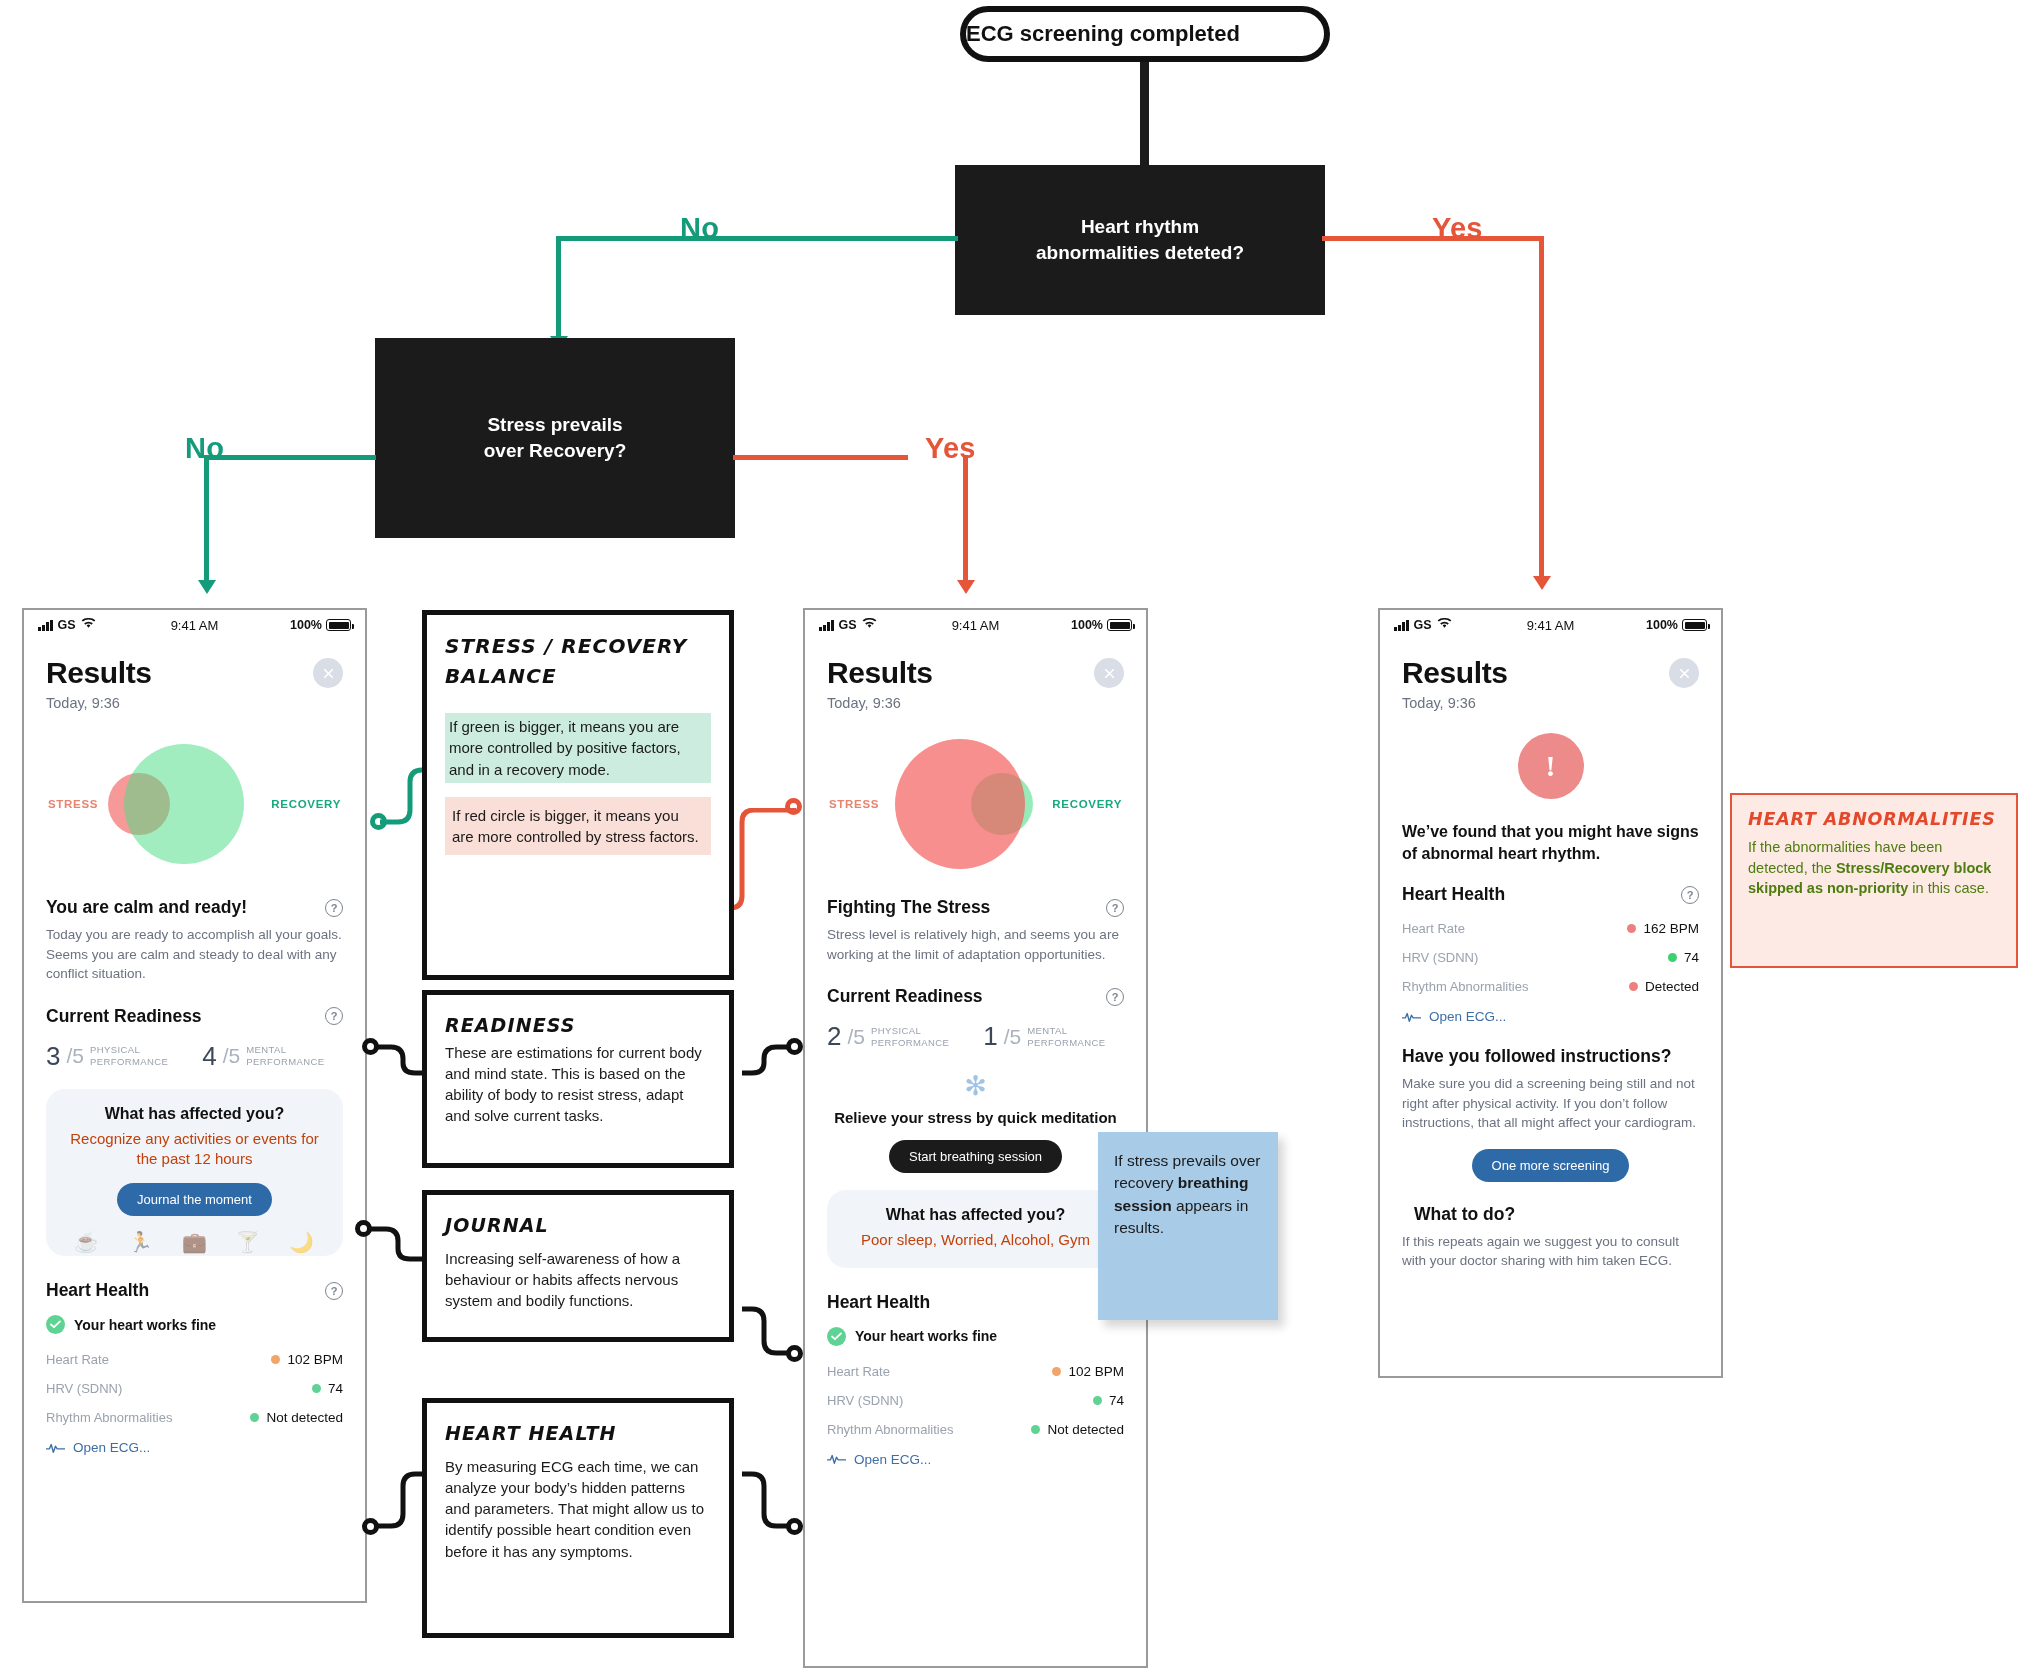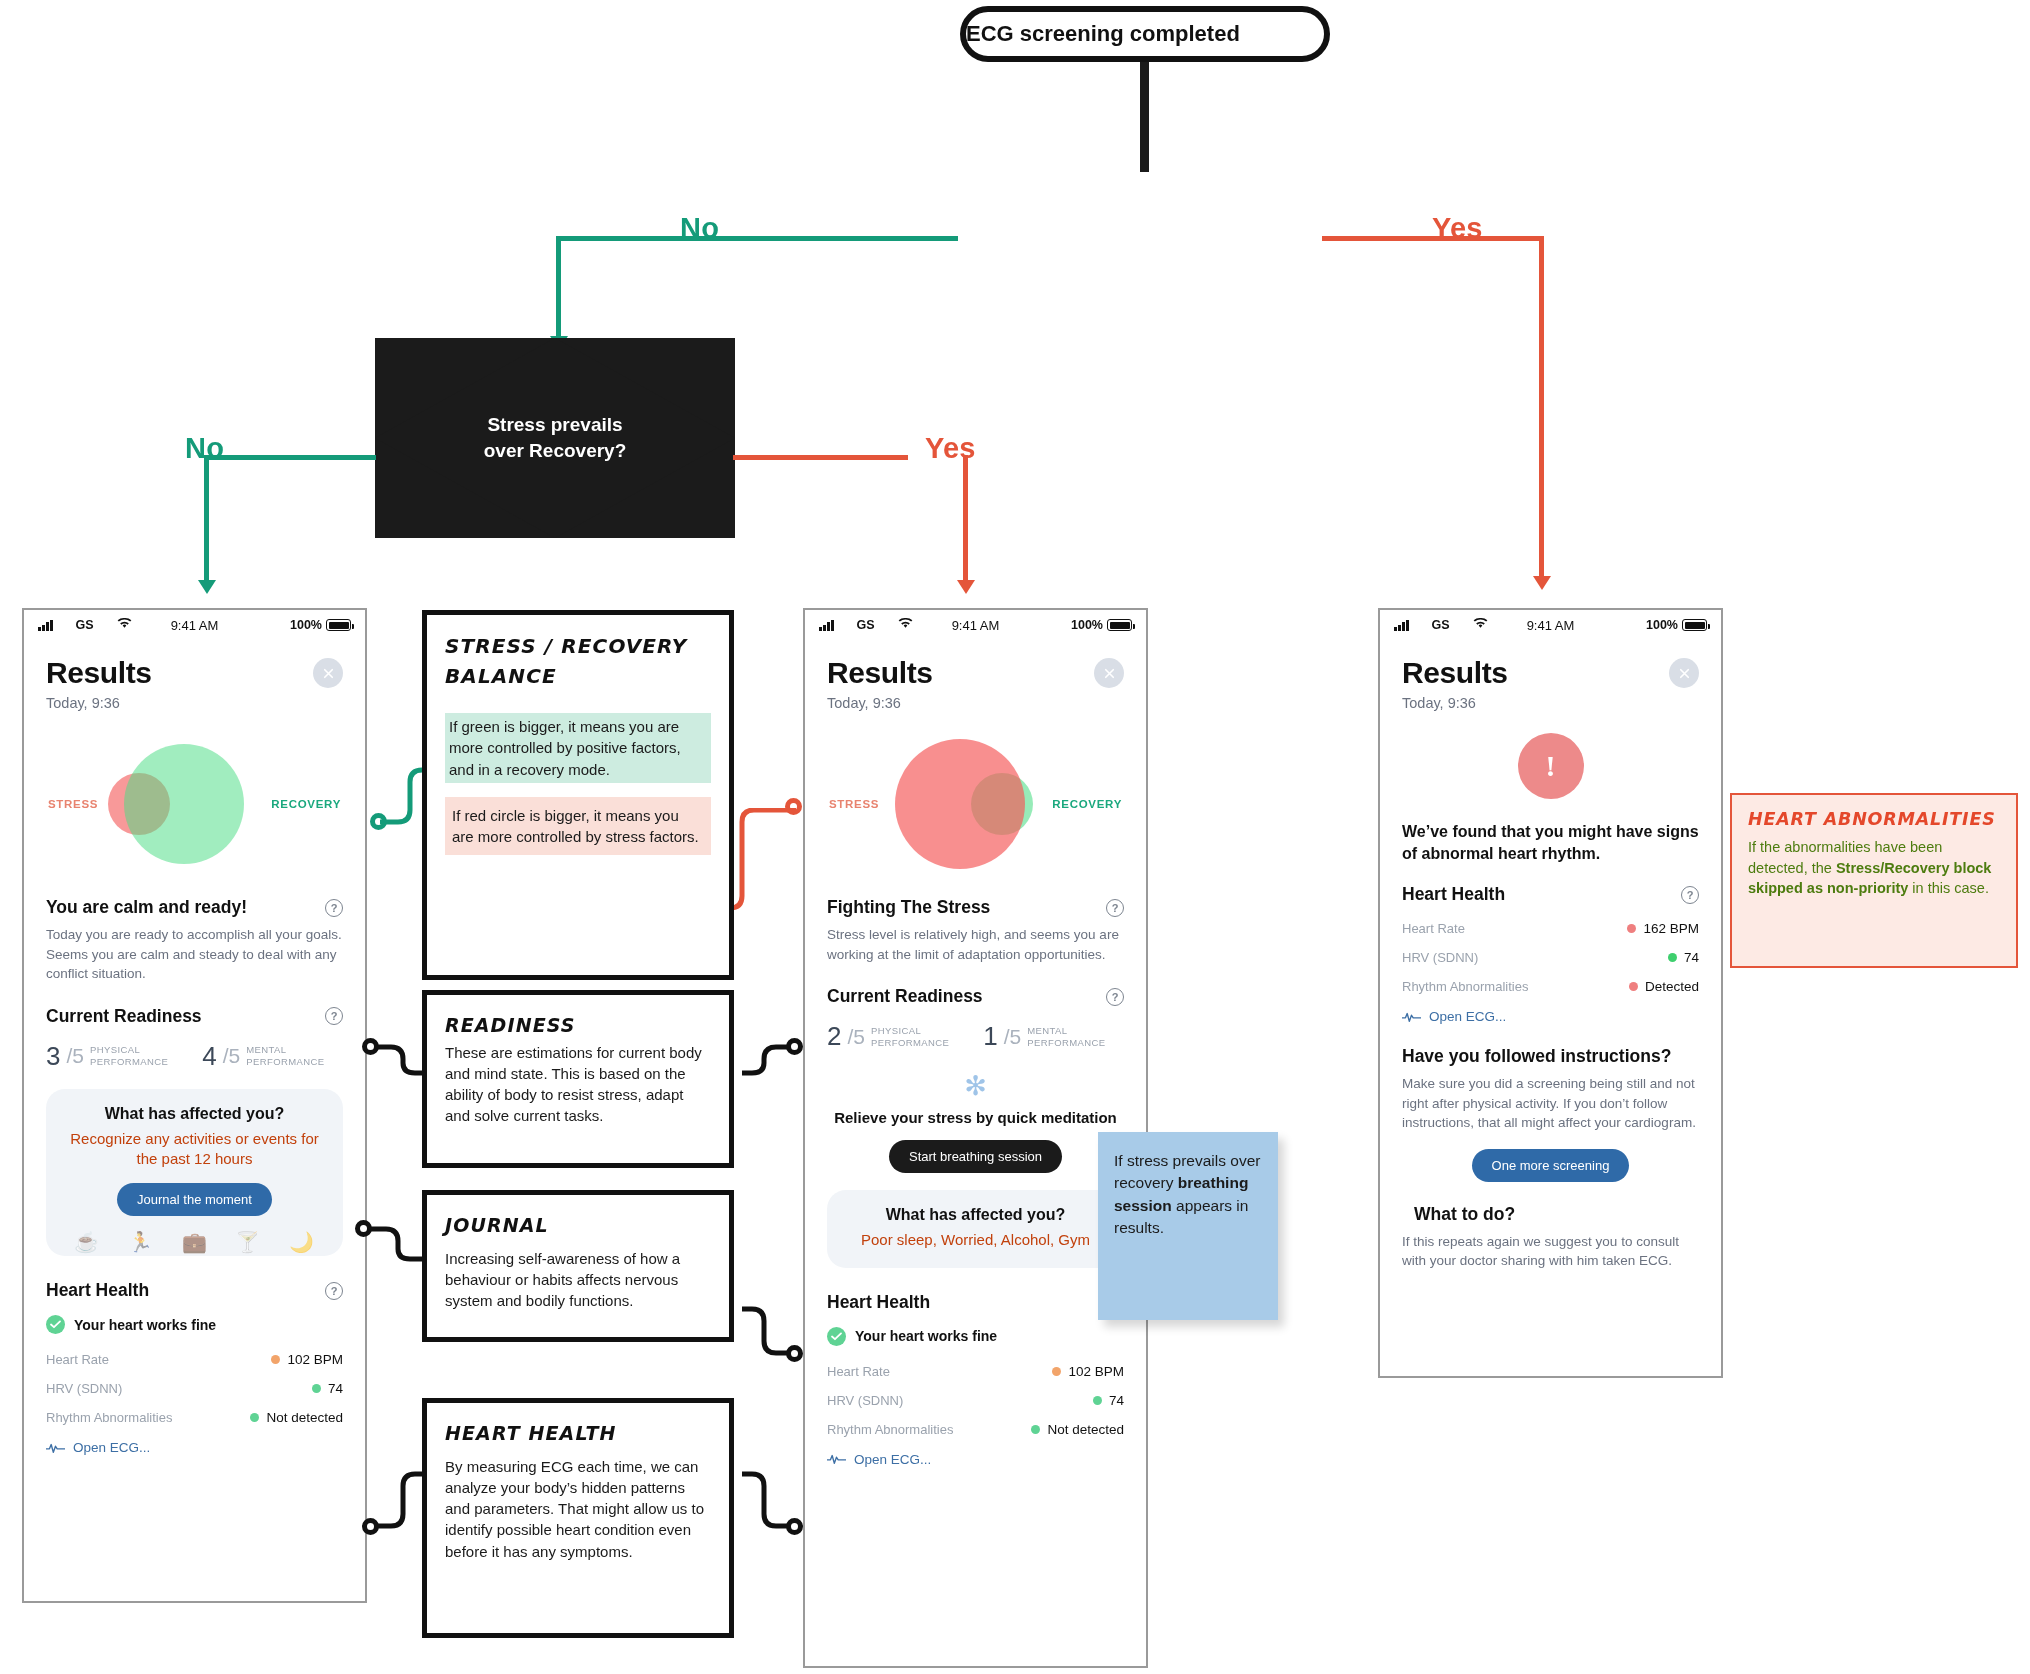--- a/index.html
+++ b/index.html
@@ -44,21 +44,21 @@
   .phone {
     position: absolute; background: #fff;
     border: 2px solid #9a9a9a;
     overflow: hidden;
   }
   .statusbar {
     height: 30px; display: flex; align-items: center;
     padding: 0 14px; font-size: 12.5px; font-weight: bold; color: #111;
     position: relative;
   }
-  .sb-left { display: flex; align-items: center; gap: 23px; }
+  .sb-left { display: flex; align-items: center; gap: 5px; }
   .sb-center {
     position: absolute; left: 0; right: 0; text-align: center;
     font-size: 13px; font-weight: normal; pointer-events: none;
   }
   .sb-right {
     margin-left: auto; display: flex; align-items: center; gap: 4px;
     font-size: 12.5px; font-weight: bold; z-index: 2;
   }
   .bars { display: flex; align-items: flex-end; gap: 1.5px; height: 11px; }
   .bars i { width: 2.5px; background: #111; display: block; }
@@ -179,20 +179,24 @@
 <body>
 
 <div id="stage">
 
   <div class="start-node" style="left:960px; top:6px; width:370px; height:56px; font-size:22px;">
     <span>ECG screening completed</span>
   </div>
 
   <div class="line" style="left:1140px; top:62px; width:9px; height:110px; background:#1b1b1b;"></div>
 
+  <div class="diamond" style="left:955px; top:165px; width:370px; height:150px;">
+    <div class="dshape"></div>
+    <div class="dlabel" style="font-size:19px; width:220px;">Heart rhythm abnormalities deteted?</div>
+  </div>
 
   <div class="line" style="left:556px; top:236px; width:402px; height:5px; background:#149b79;"></div>
   <div class="edge-label" style="left:680px; top:212px; font-size:29px; color:#149b79;">No</div>
   <div class="line" style="left:556px; top:236px; width:5px; height:105px; background:#149b79;"></div>
   <div class="line" style="left:550px; top:336px; width:0;height:0;border-left:9px solid transparent;border-right:9px solid transparent;border-top:14px solid #149b79;"></div>
 
   <div class="line" style="left:1322px; top:236px; width:222px; height:5px; background:#e4553a;"></div>
   <div class="edge-label" style="left:1432px; top:212px; font-size:29px; color:#e4553a;">Yes</div>
   <div class="line" style="left:1539px; top:236px; width:5px; height:345px; background:#e4553a;"></div>
   <div class="line" style="left:1533px; top:576px; width:0;height:0;border-left:9px solid transparent;border-right:9px solid transparent;border-top:14px solid #e4553a;"></div>

